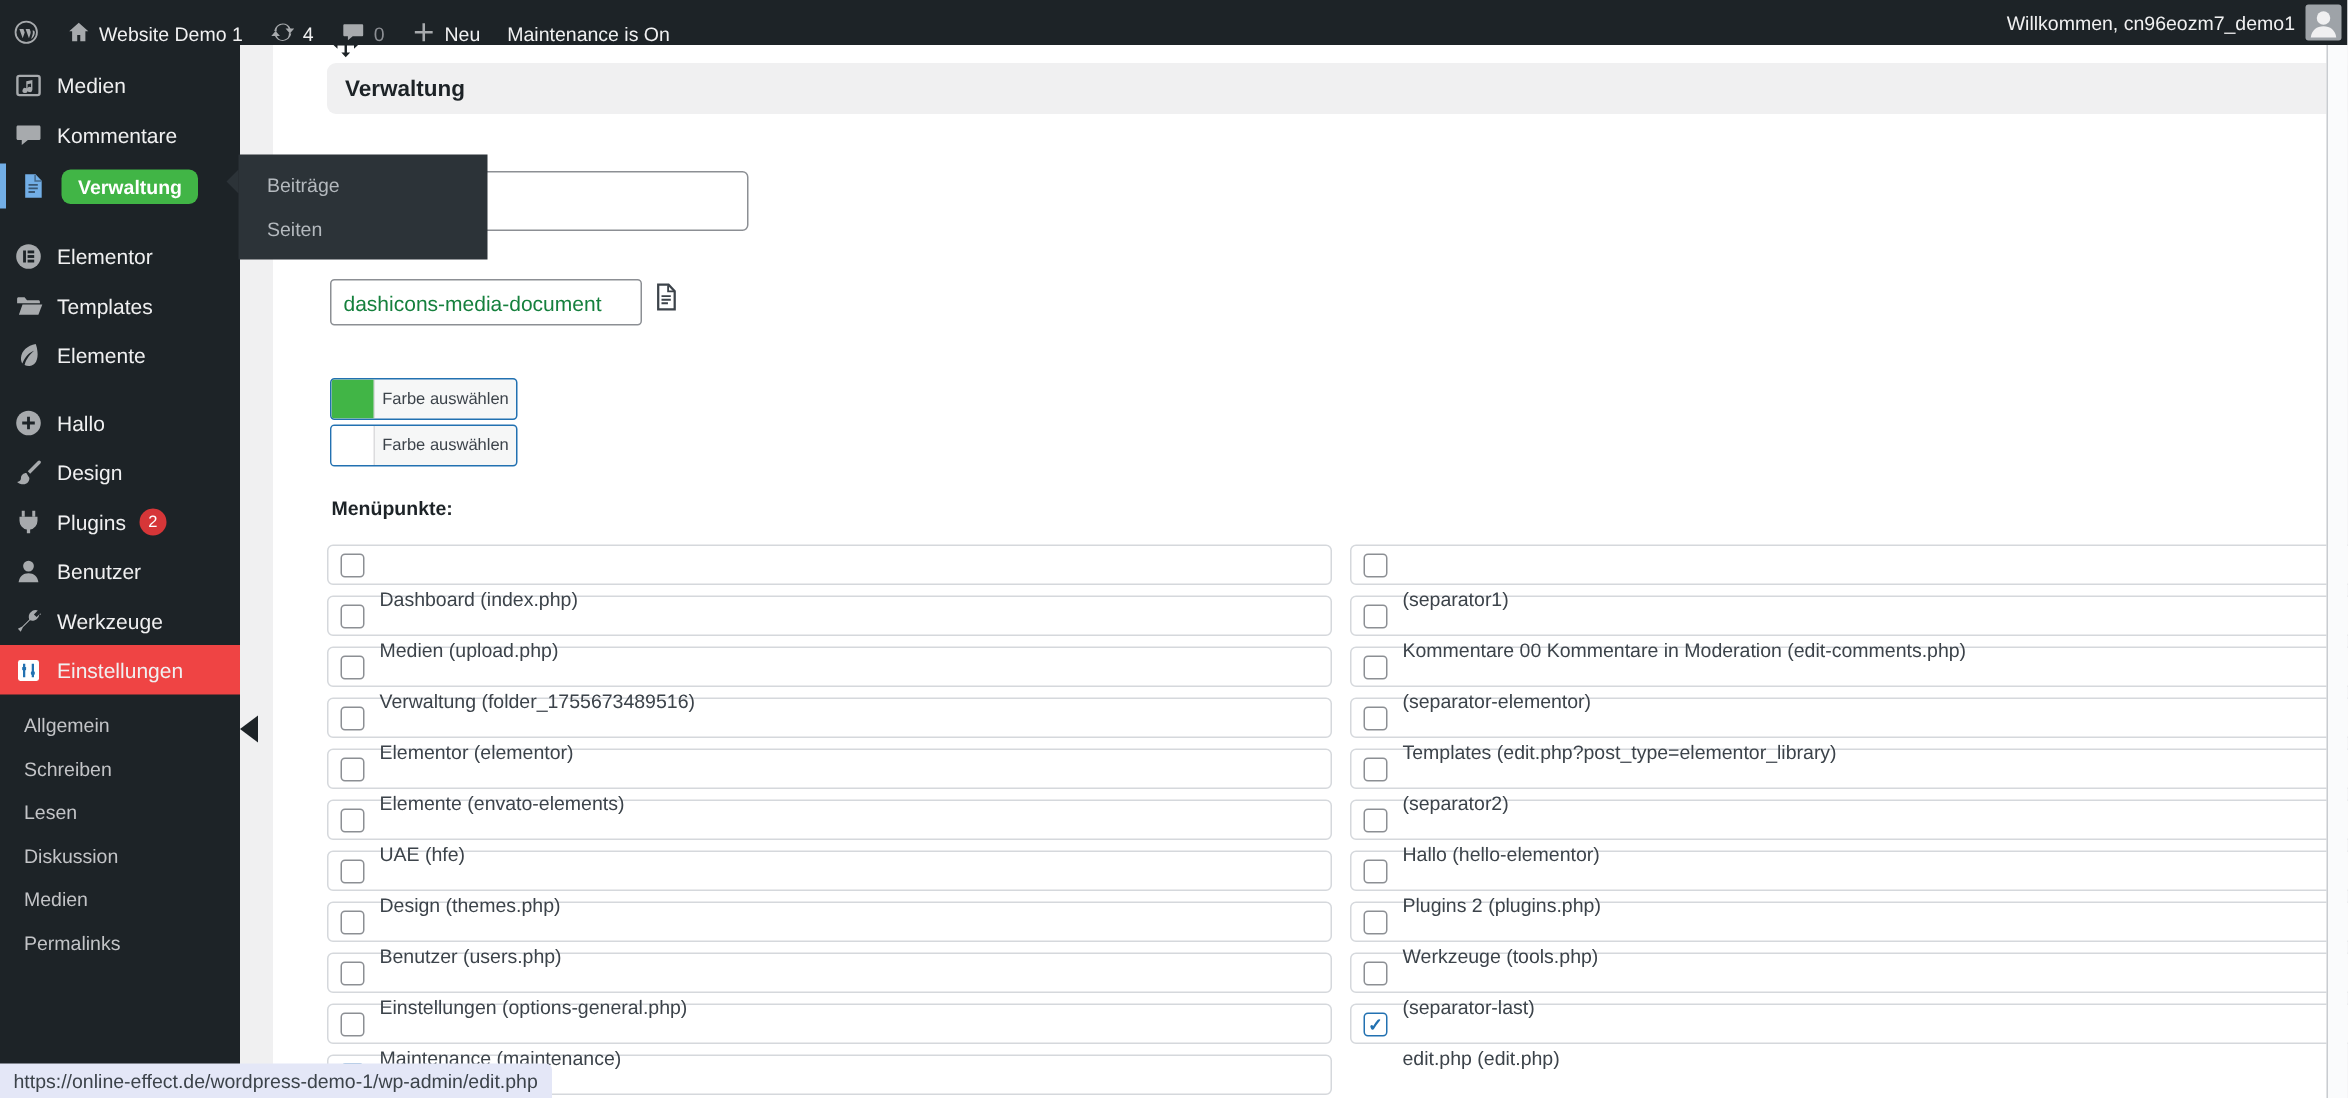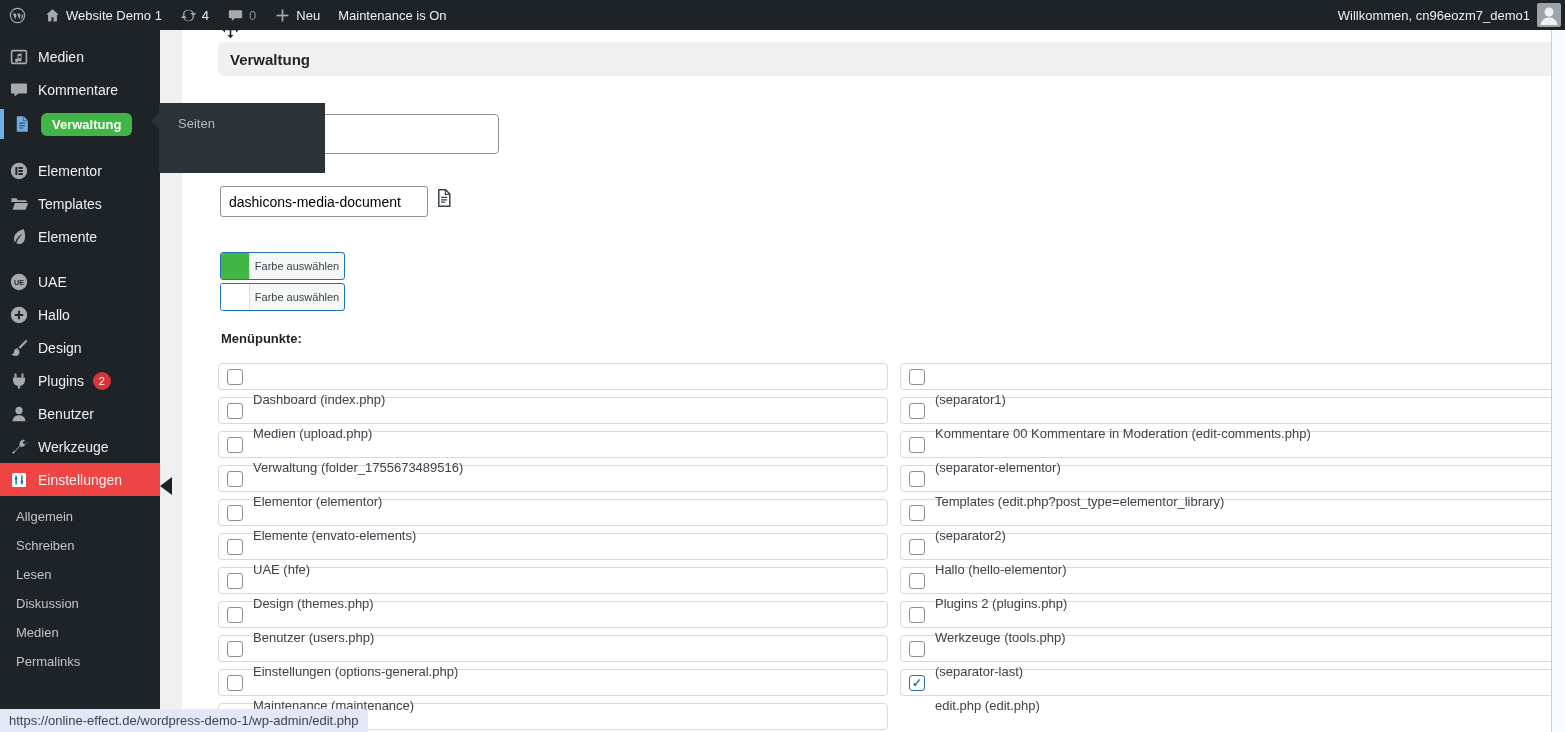--- a/index.html
+++ b/index.html
@@ -10,21 +10,21 @@
     color:#1d2327; font-size:13px;
   }
   svg { display:block; }
 
   
   .adminbar{
     position:absolute; top:0; left:0; width:1565px; height:30px;
     background:#1d2327; color:#f0f0f1; display:flex; align-items:center;
     z-index:100; font-size:13px;
   }
-  .ab-item{ display:flex; align-items:center; gap:5px; padding:0 9px; height:30px; cursor:pointer; }
+  .ab-item{ display:flex; align-items:flex-end; gap:5px; padding:0 9px; height:30px; cursor:pointer; }
   .ab-item .ico{ width:17px; height:17px; color:#a7aaad; }
   .ab-sep{ flex:1; }
   .ab-count-muted{ color:#8c8f94; }
   .ab-right{ display:flex; align-items:center; gap:7px; padding-right:4px; }
   .avatar{ width:24px; height:24px; background:#9ea3a8; border-radius:2px; color:#50575e; overflow:hidden; }
 
   
   .sidebar{
     position:absolute; top:30px; left:0; width:160px; height:702px;
     background:#1d2327; color:#f0f0f1; z-index:40; font-size:14px;
@@ -87,21 +87,21 @@
 
   .fld-label{ position:absolute; left:39px; font-size:13px; color:#1d2327; }
   .name-input{
     position:absolute; left:39px; top:84px; width:278px; height:40px;
     border:1px solid #8c8f94; border-radius:4px; background:#fff; font:inherit; padding:0 8px;
   }
 
   .icon-select{
     position:absolute; left:38px; top:156px; width:208px; height:31px;
     border:1px solid #8c8f94; border-radius:3px; background:#fff;
-    display:flex; align-items:center; font-size:14px; color:#000000;
+    display:flex; align-items:center; font-size:14px; color:#15803d;
     padding:0 8px; gap:24px; cursor:pointer;
   }
   .icon-select .val{ flex:1; white-space:nowrap; }
   .icon-select .chev{ width:14px; height:14px; color:#50575e; }
   .icon-preview{ position:absolute; left:252px; top:158px; width:20px; height:22px; color:#3c434a; }
 
   .color-btn{
     position:absolute; left:38px; width:125px; height:28px;
     border:1px solid #2271b1; border-radius:3px; background:#f6f7f7;
     display:flex; align-items:stretch; cursor:pointer; overflow:hidden;
@@ -257,29 +257,20 @@
             <path d="M14.8 2.3C9.3 3.4 5.4 6.6 5 11.5c-.1 1.4.2 2.7.9 3.9 1.9-4.8 4.8-7.4 7.8-8.5-2.5 2.1-5.3 5.5-6.3 9.4 1 .5 2.1.8 3.4.7 4-.4 5.7-4.6 5.2-9.3-.2-2.2-.6-4-1.2-5.4z" fill="currentColor"></path>
           </svg>
         </span>
         <span class="lbl">Elemente</span>
       </div>
       <div class="menu-sep"></div>
       <div class="menu-item">
         <span class="ico">
           <svg viewBox="0 0 20 20">
             <circle cx="10" cy="10" r="8.2" fill="currentColor"></circle>
-            <text x="10" y="12.8" font-size="7.2" font-weight="bold" text-anchor="middle" fill="#1d2327" font-family="Liberation Sans, sans-serif">UE</text>
-          </svg>
-        </span>
-        <span class="lbl">UAE</span>
-      </div>
-      <div class="menu-item">
-        <span class="ico">
-          <svg viewBox="0 0 20 20">
-            <circle cx="10" cy="10" r="8.2" fill="currentColor"></circle>
             <path d="M10 5.8v8.4M5.8 10h8.4" stroke="#1d2327" stroke-width="1.9"></path>
           </svg>
         </span>
         <span class="lbl">Hallo</span>
       </div>
       <div class="menu-item">
         <span class="ico">
           <svg viewBox="0 0 20 20">
             <path d="M16.3 2.4l-6.8 6.8 1.6 1.6 6.8-6.8c.5-.5.5-1.1 0-1.6s-1.1-.5-1.6 0z" fill="currentColor"></path>
             <path d="M8.6 10.3c-2 0-3.6 1.5-3.6 3.4 0 1.5-1 2.4-2.6 2.6 1 1 2.6 1.6 4.1 1.6 2.6 0 4.1-1.8 4.1-4.2z" fill="currentColor"></path>
@@ -469,20 +460,21 @@
           <span class="chk-box checked">✓</span>
           <span class="chk-lbl">edit.php (edit.php)</span>
         </div>
       </div>
   </div>
 </div>
 
 <div class="flyout">
   <div class="flyout-arrow"></div>
   <div id="flyout-items">
+      <div class="flyout-item">Beiträge</div>
       <div class="flyout-item">Seiten</div>
     </div>
 </div>
 
 <div class="scrollbar"></div>
 
 <div class="statusbar">
   <span>https://online-effect.de/wordpress-demo-1/wp-admin/edit.php</span>
 </div>
 

